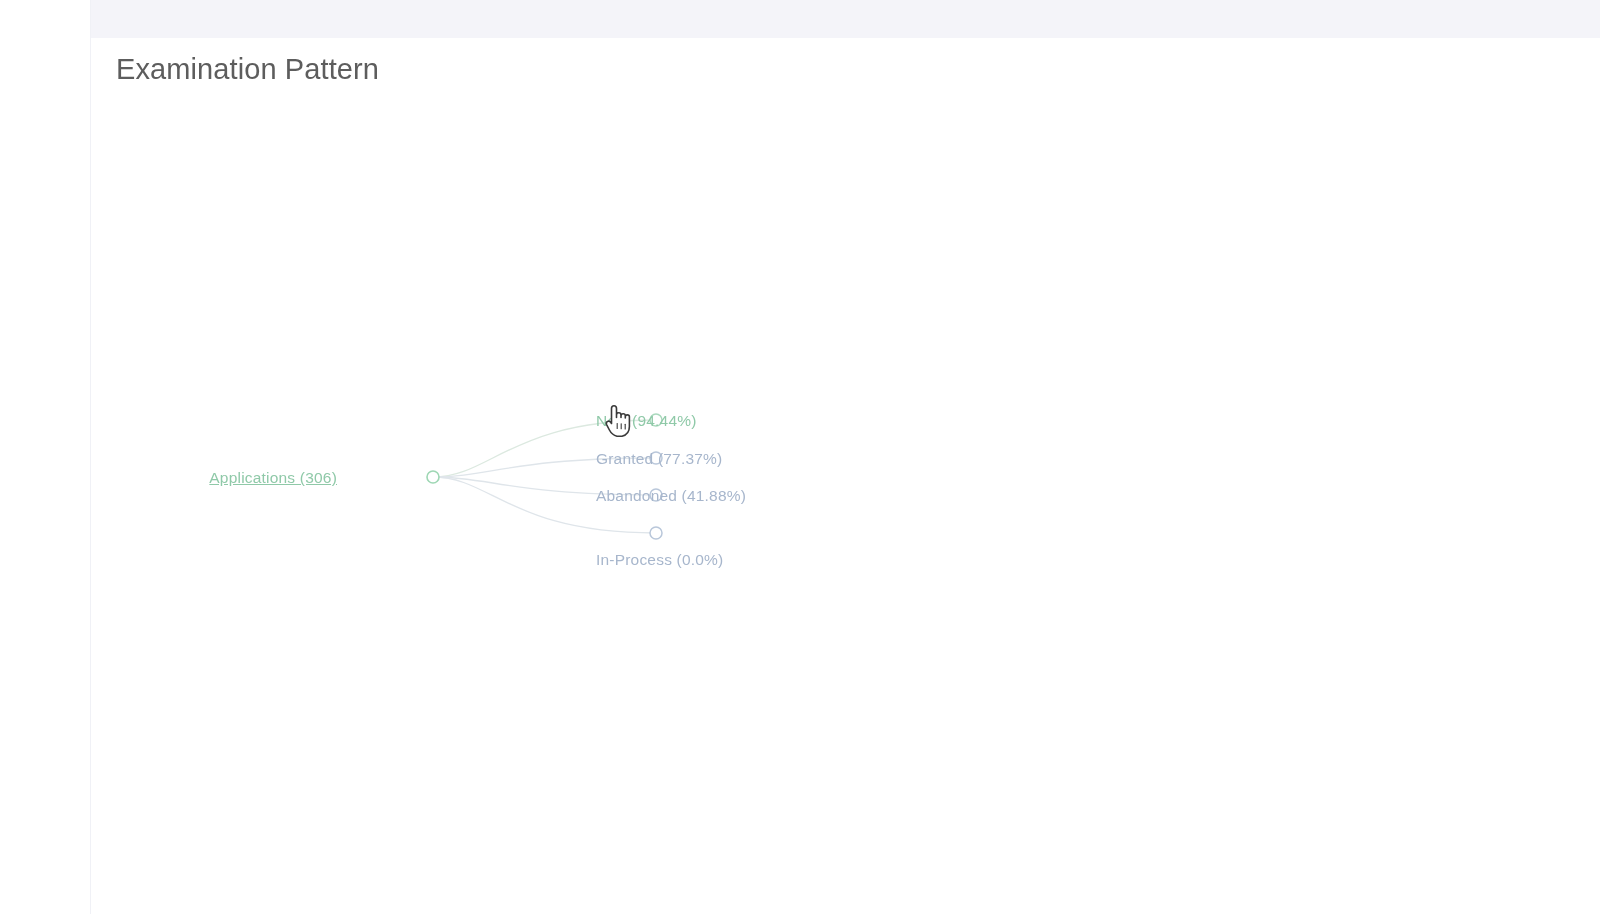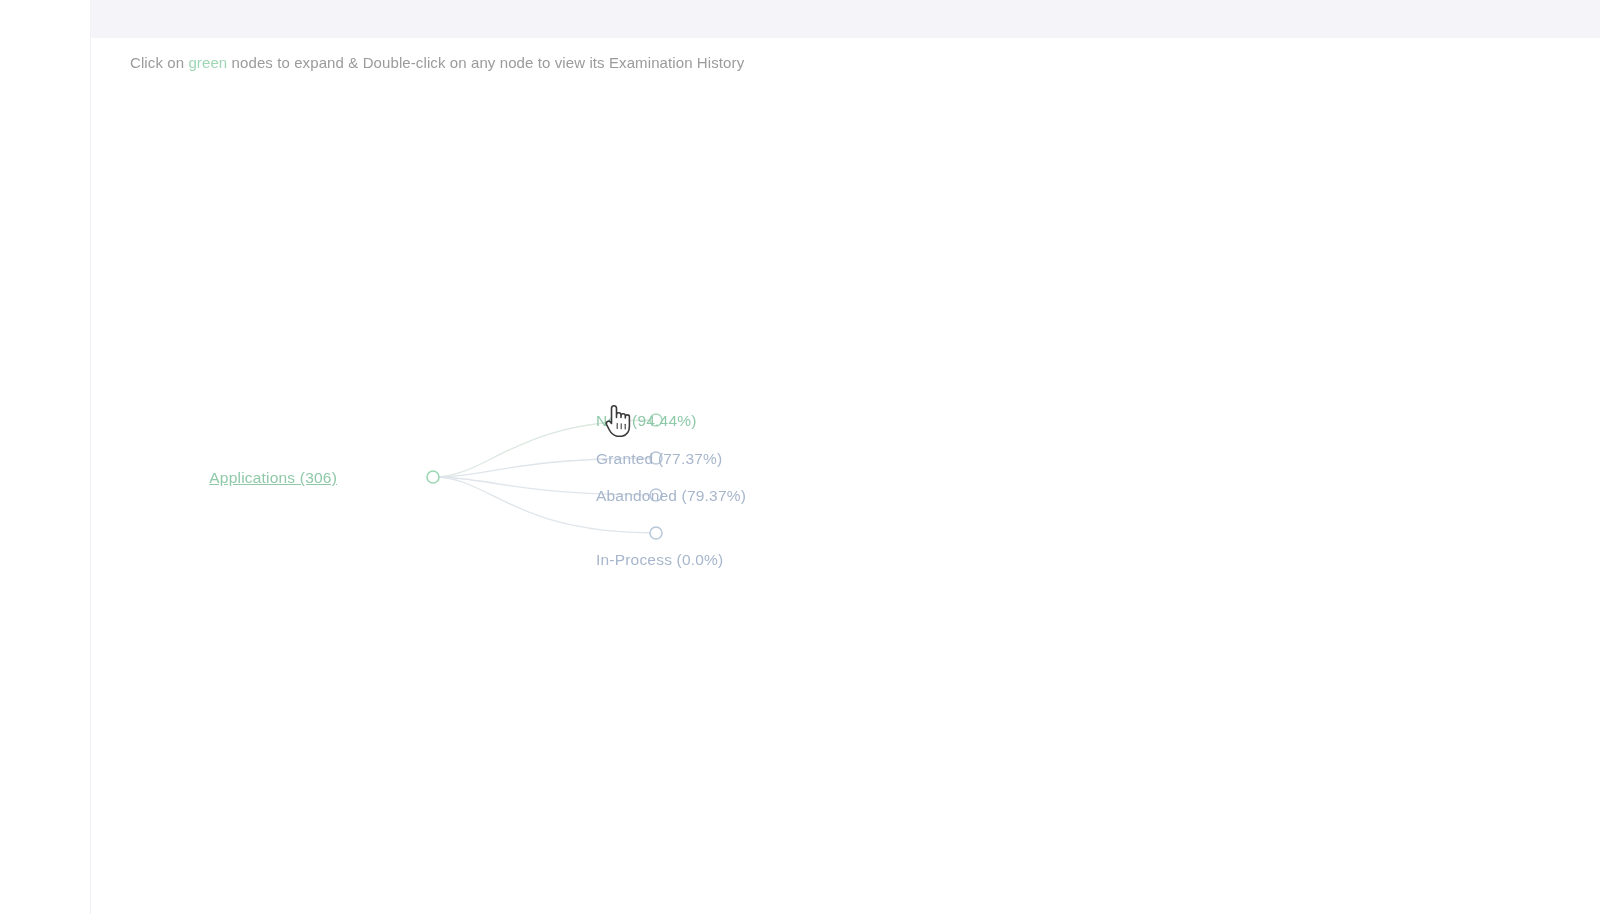--- a/index.html
+++ b/index.html
@@ -121,21 +121,21 @@
 <body>
 
 <div id="app">
 
   <div class="left-rail"></div>
   <div class="top-strip"></div>
 
   <div class="content-card">
 
     <div class="panel-header">
-      <div class="panel-hint"><span>Click on </span><span class="accent">green</span><span> nodes to expand &amp; Double-click on any node to view its Examination History</span></div>
+      <div class="panel-title">Examination Pattern</div>
     </div>
 
     <div class="tree-area">
 
       <svg class="tree-svg" viewBox="0 0 1509 876">
         <g fill="none" stroke="#dfe5ea" stroke-width="1.3">
           <path d="M 342 439 C 400 439, 420 382, 565 382" stroke="#dce9e0"></path>
           <path d="M 342 439 C 400 439, 420 420, 565 420"></path>
           <path d="M 342 439 C 400 439, 420 457, 565 457"></path>
           <path d="M 342 439 C 400 439, 420 495, 565 495"></path>
@@ -149,21 +149,21 @@
           <circle cx="565" cy="495" r="6" fill="#ffffff" stroke="#b9c7da" stroke-width="1.5"></circle>
         </g>
       </svg>
 
       <div class="node-label root" style="left: 81px; top: 432px; width: 165px; text-decoration: underline;">Applications (306)</div>
 
       <div class="node-label expandable" style="left: 505px; top: 375px;">New (94.44%)</div>
 
       <div class="node-label leaf" style="left: 505px; top: 413px;">Granted (77.37%)</div>
 
-      <div class="node-label leaf" style="left: 505px; top: 450px;">Abandoned (79.37%)</div>
+      <div class="node-label leaf" style="left: 505px; top: 450px;">Abandoned (41.88%)</div>
 
       <div class="node-label leaf" style="left: 505px; top: 488px; margin-top: 26px;">In-Process (0.0%)</div>
 
       <div class="cursor" style="left: 512px; top: 363px;">
         <svg viewBox="0 0 30 40" width="30" height="40">
           <path d="M8.5 22.5 L8.5 7.5 Q8.5 4.8 11 4.8 Q13.5 4.8 13.5 7.5 L13.5 16.5
                    L13.5 14.0 Q13.5 11.8 15.8 11.8 Q18.0 11.8 18.0 14.0 L18.0 16.5
                    L18.0 14.8 Q18.0 12.8 20.2 12.8 Q22.3 12.8 22.3 14.8 L22.3 17.0
                    L22.3 15.8 Q22.3 13.9 24.4 13.9 Q26.4 13.9 26.4 15.8 L26.4 25.5
                    Q26.4 33.5 19.0 35.2 L14.0 35.2 Q9.0 34.0 6.4 29.0 L3.6 23.6

